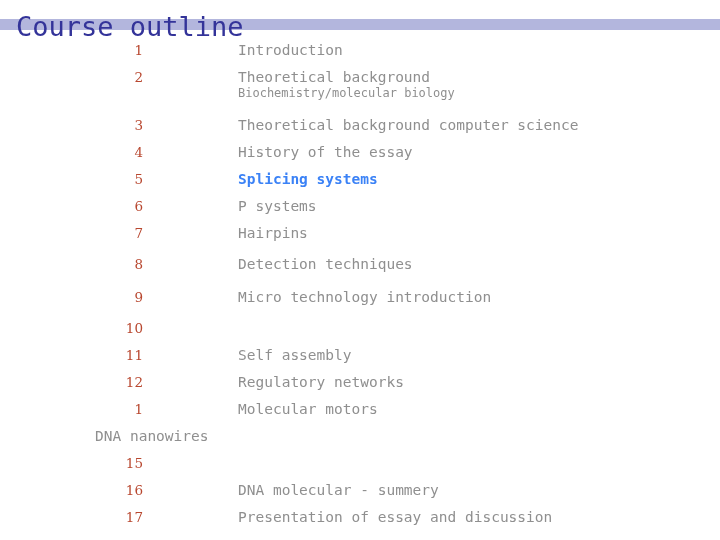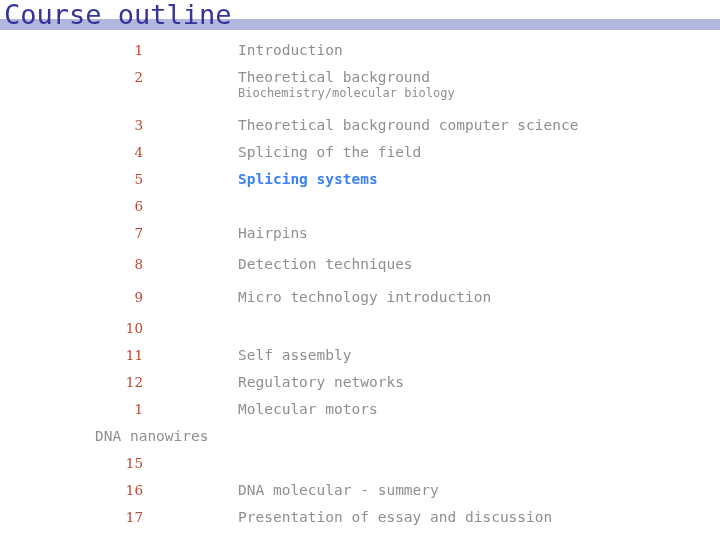--- a/index.html
+++ b/index.html
@@ -28,21 +28,21 @@
     left: 0;
     top: 19px;
     width: 720px;
     height: 11px;
     background: #b3b6dd;
   }
   #page-title {
     position: absolute;
     left: 4px;
     top: 0px;
-    margin: 0;
+    margin: 12px;
     font-family: "DejaVu Sans Mono", monospace;
     font-size: 27px;
     line-height: 30px;
     font-weight: 400;
     letter-spacing: 0px;
     color: #333399;
     white-space: nowrap;
   }
 
   
@@ -111,28 +111,29 @@
     <div class="outline-row gap-m">
       <div class="row-num">2</div>
       <div class="row-text"><span>Theoretical background</span><span class="subline">Biochemistry/molecular biology</span></div>
     </div>
     <div class="outline-row gap-l">
       <div class="row-num">3</div>
       <div class="row-text"><span>Theoretical background computer science</span></div>
     </div>
     <div class="outline-row gap-m">
       <div class="row-num">4</div>
-      <div class="row-text"><span>Splicing of the field</span></div>
+      <div class="row-text"><span>History of the essay</span></div>
     </div>
     <div class="outline-row gap-m is-current">
       <div class="row-num">5</div>
       <div class="row-text"><span>Splicing systems</span></div>
     </div>
     <div class="outline-row gap-m">
       <div class="row-num">6</div>
+      <div class="row-text"><span>P systems</span></div>
     </div>
     <div class="outline-row gap-m">
       <div class="row-num">7</div>
       <div class="row-text"><span>Hairpins</span></div>
     </div>
     <div class="outline-row gap-l">
       <div class="row-num">8</div>
       <div class="row-text"><span>Detection techniques</span></div>
     </div>
     <div class="outline-row gap-xl">

